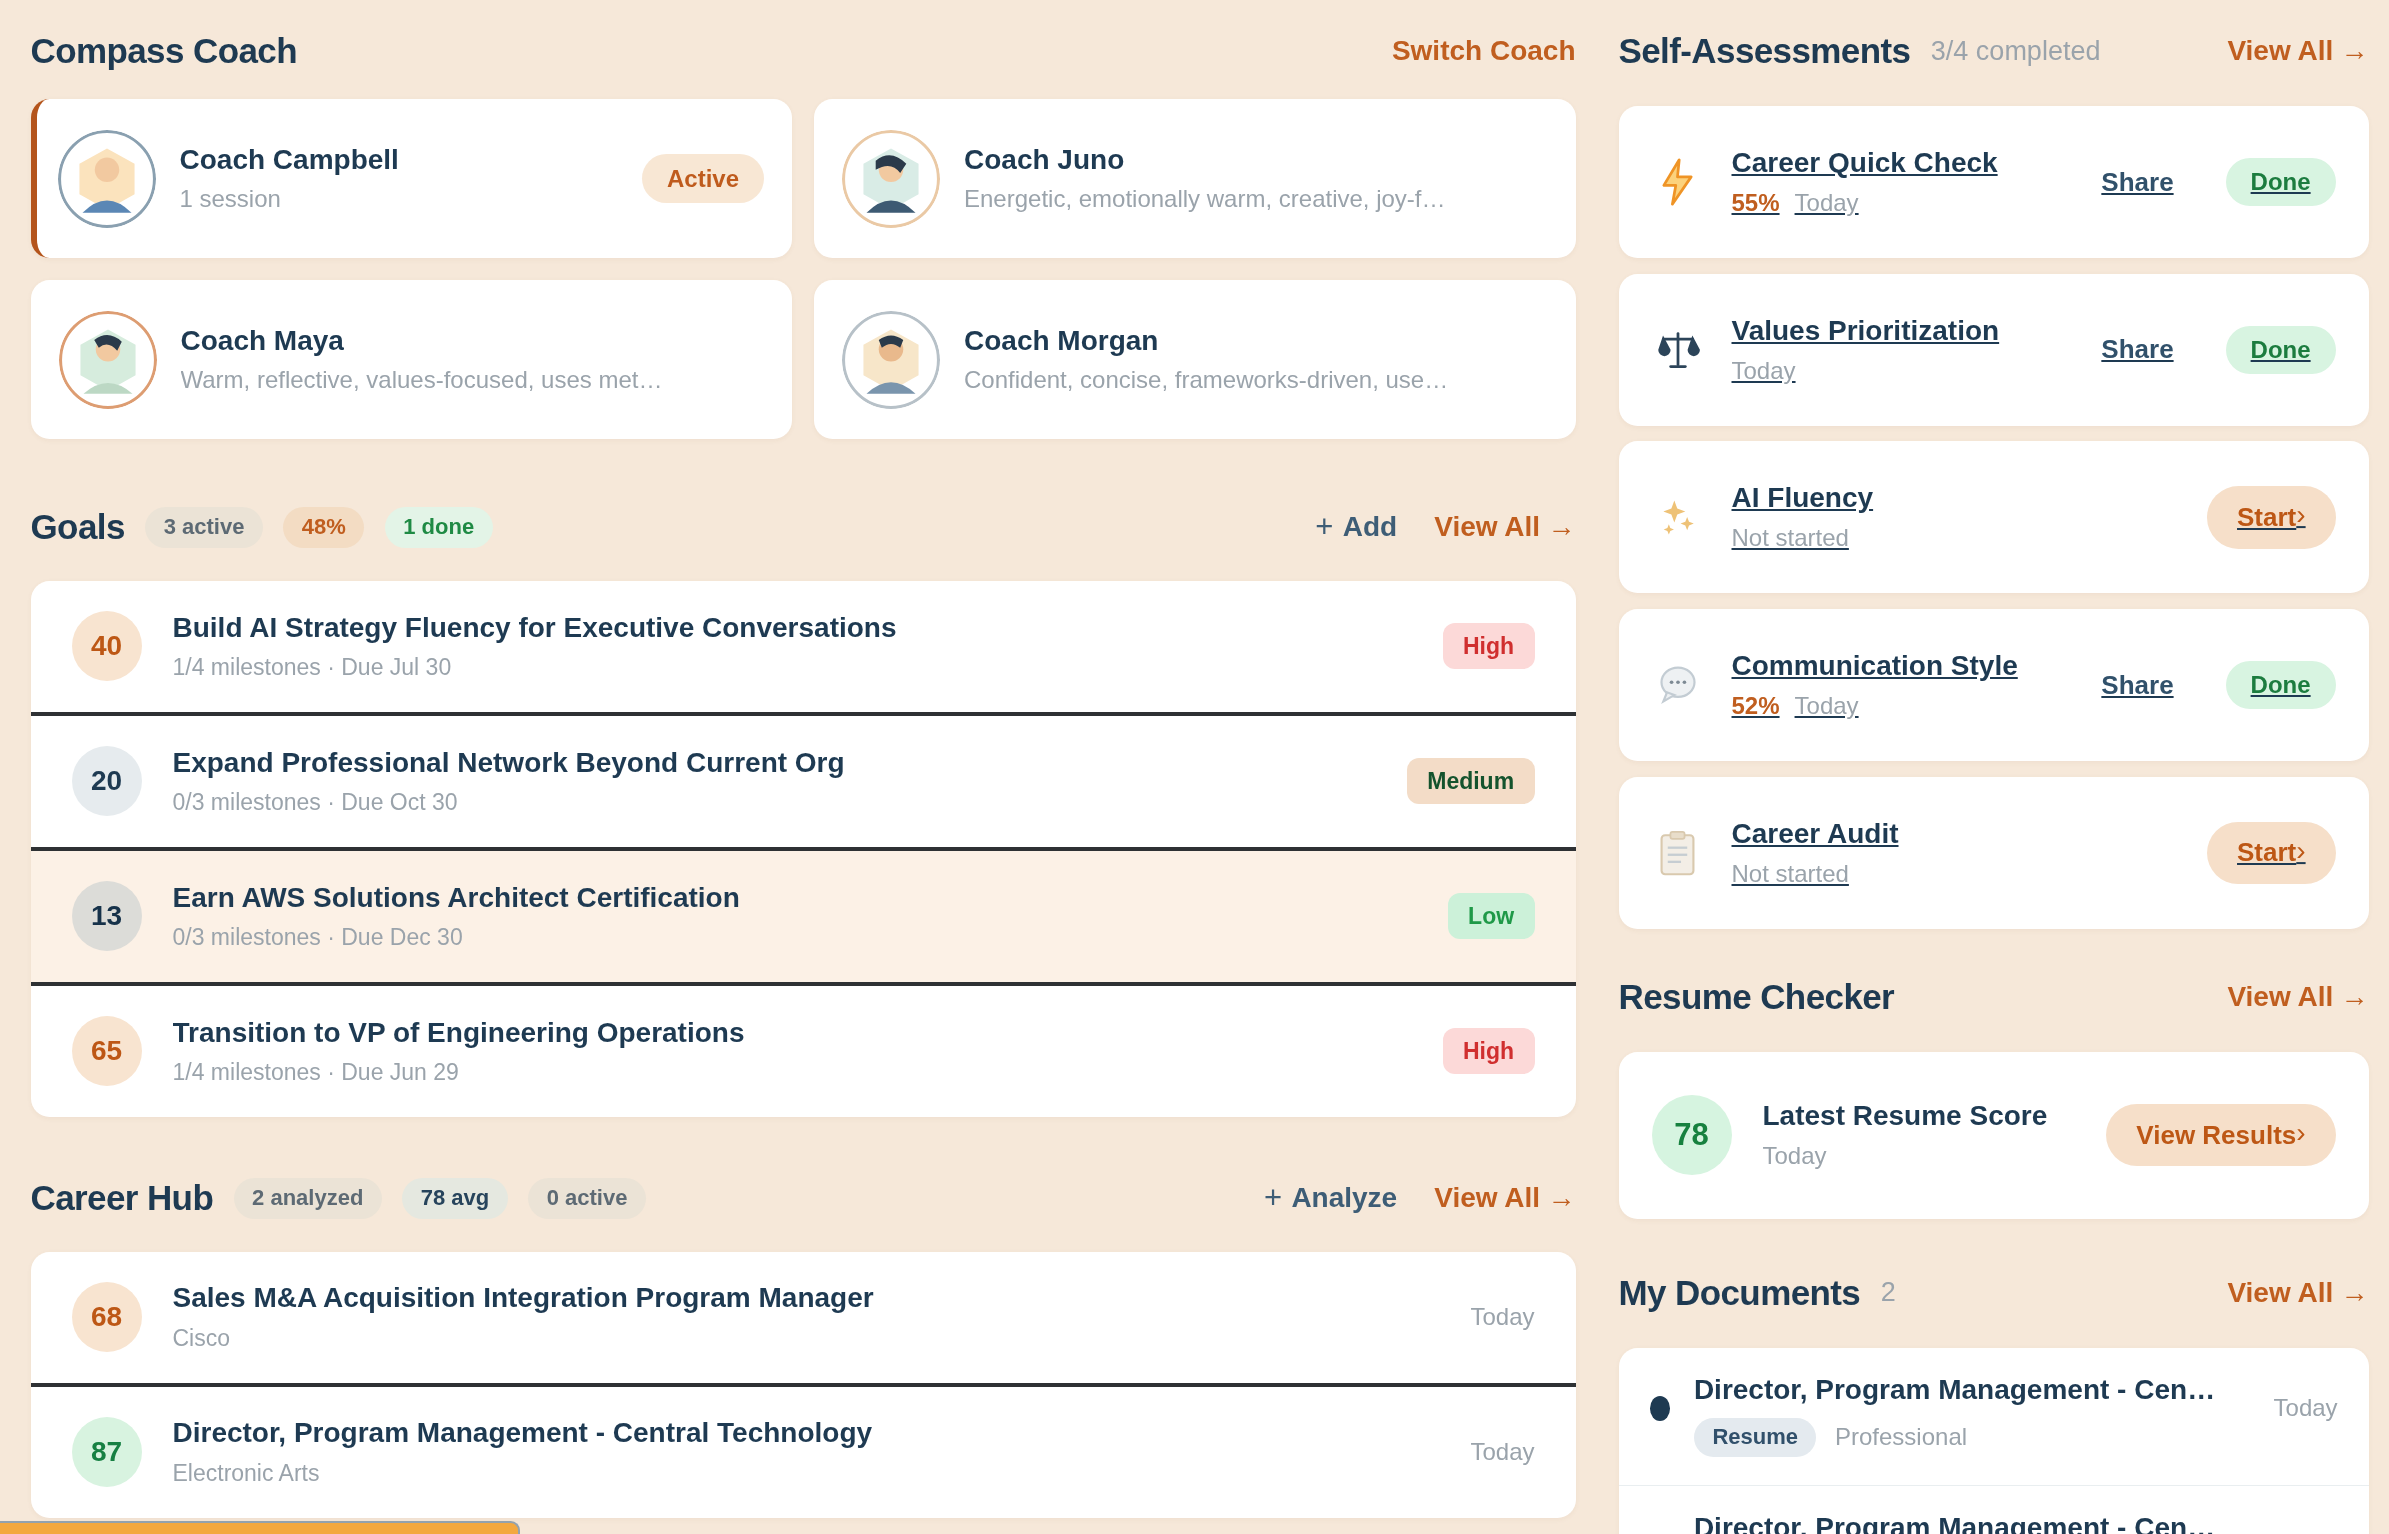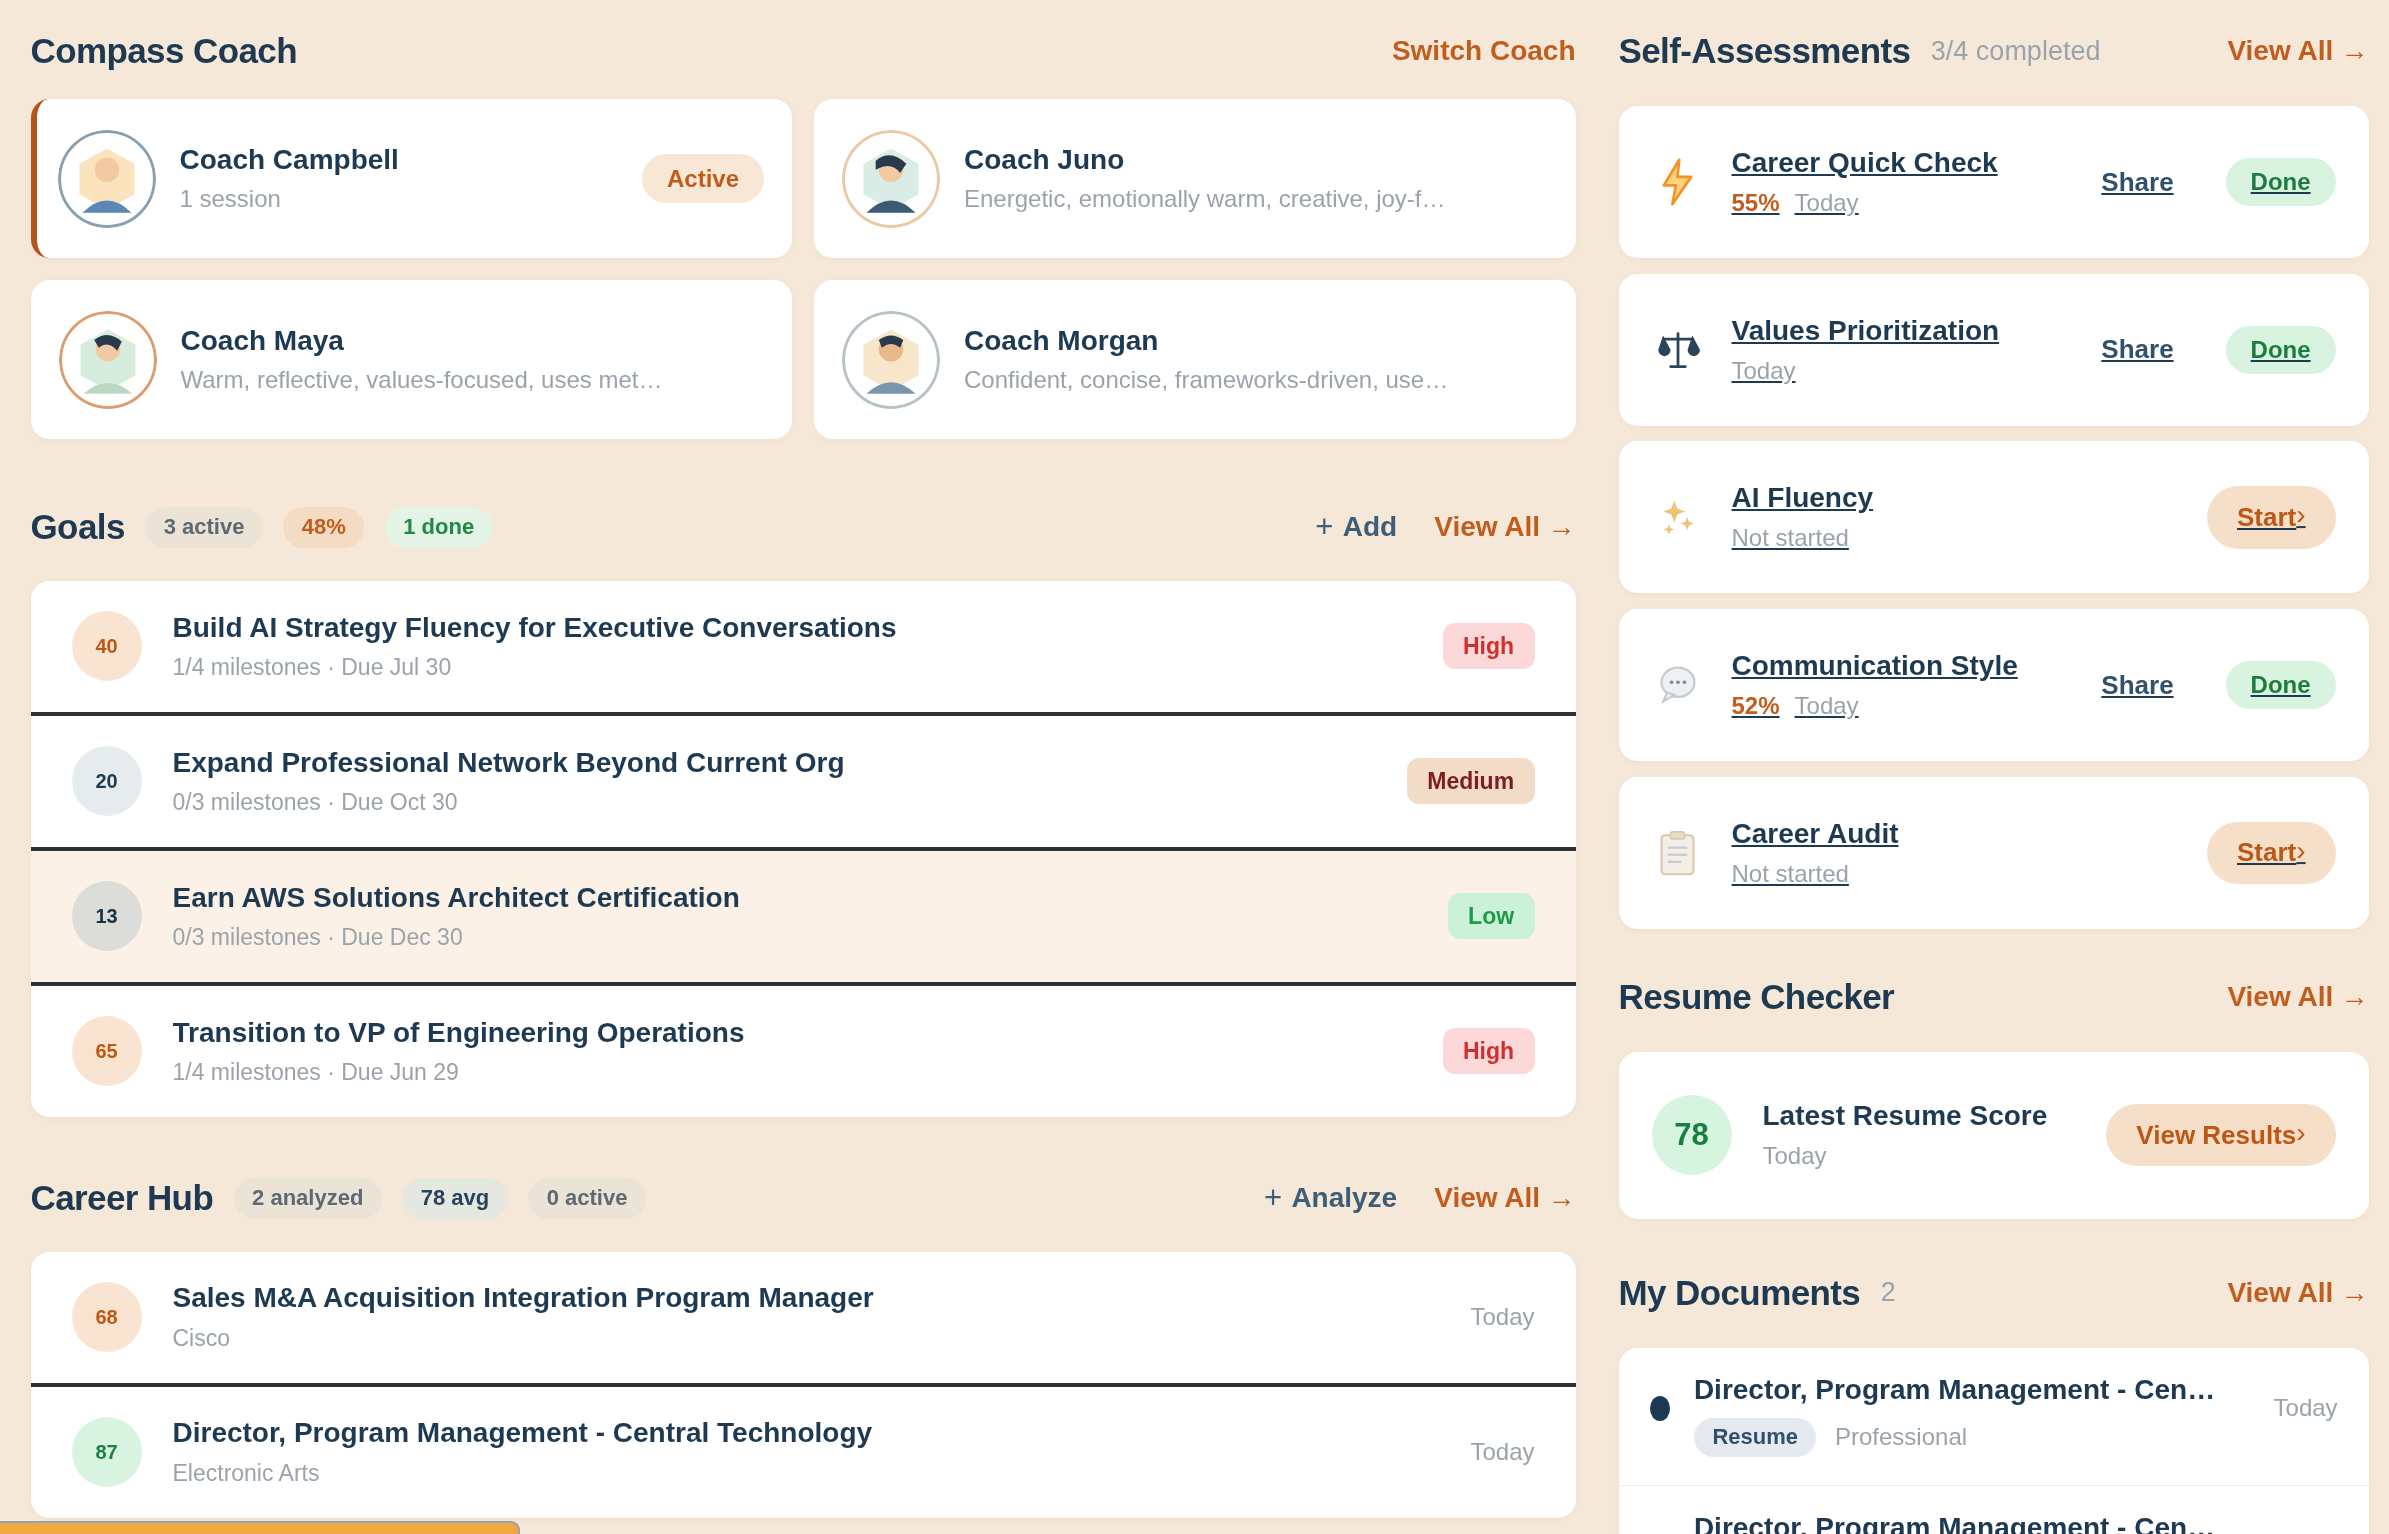--- a/index.html
+++ b/index.html
@@ -41,31 +41,31 @@
   .coach-desc { font-size:24px; color:#9aa3ab; margin-top:8.3px; white-space:nowrap; overflow:hidden; text-overflow:ellipsis; max-width:490px; }
   .active-badge { margin-left:auto; flex:none; background:#f8e7d4; color:#bf5b1d; font-size:24px; font-weight:700; padding:10.2px 25px; border-radius:924px; }
 
   
   .sec-gap-goals { margin-top:68px; }
   .sec-gap-hub { margin-top:61px; }
   .list-card { margin-top:33px; overflow:hidden; }
   .goal-row { display:flex; align-items:center; gap:31px; padding:30.5px 41px; cursor:pointer; }
   .goal-row.divided { border-top:4.6px solid #2e3134; }
   .goal-row.hl { background:#fcf1e6; }
-  .num-circle { width:70px; height:70px; flex:none; border-radius:50%; display:flex; align-items:center; justify-content:center; font-size:20px; font-weight:700; }
+  .num-circle { width:70px; height:70px; flex:none; border-radius:50%; display:flex; align-items:center; justify-content:center; font-size:28px; font-weight:700; }
   .t-orange { background:#f8e4d0; color:#bd5715; }
   .t-slate  { background:#e6ebee; color:#1e3a52; }
   .t-gray   { background:#dcdcd8; color:#16324a; }
   .t-green  { background:#d8f3e0; color:#178043; }
   .row-main { min-width:0; }
   .row-title { font-size:28px; font-weight:700; color:#1e3a52; white-space:nowrap; overflow:hidden; text-overflow:ellipsis; }
   .row-meta { font-size:23px; color:#9aa3ab; margin-top:10.2px; }
   .prio { margin-left:auto; flex:none; font-size:23px; font-weight:700; padding:9.3px 20.4px; border-radius:12px; }
   .p-high { background:#fcd9d8; color:#d02f2f; }
-  .p-med  { background:#f3dcc7; color:#7f1d1d; }
+  .p-med  { background:#f3dcc7; color:#14532d; }
   .p-low  { background:#ccf1d9; color:#1f9948; }
   .row-date { margin-left:auto; flex:none; font-size:24px; color:#9aa3ab; }
 
   
   .sa-card { height:152px; margin-bottom:15.7px; display:flex; align-items:center; padding:0 33px; gap:28px;text-decoration:underline; }
   .sa-head-gap { margin-bottom:35px; }
   .sa-icon { width:52px; flex:none; display:flex; align-items:center; justify-content:center; }
   .sa-main { min-width:0; }
   .sa-title { font-size:28px; font-weight:700; color:#1e3a52; }
   .sa-meta { font-size:24px; color:#9aa3ab; margin-top:10.2px; }

